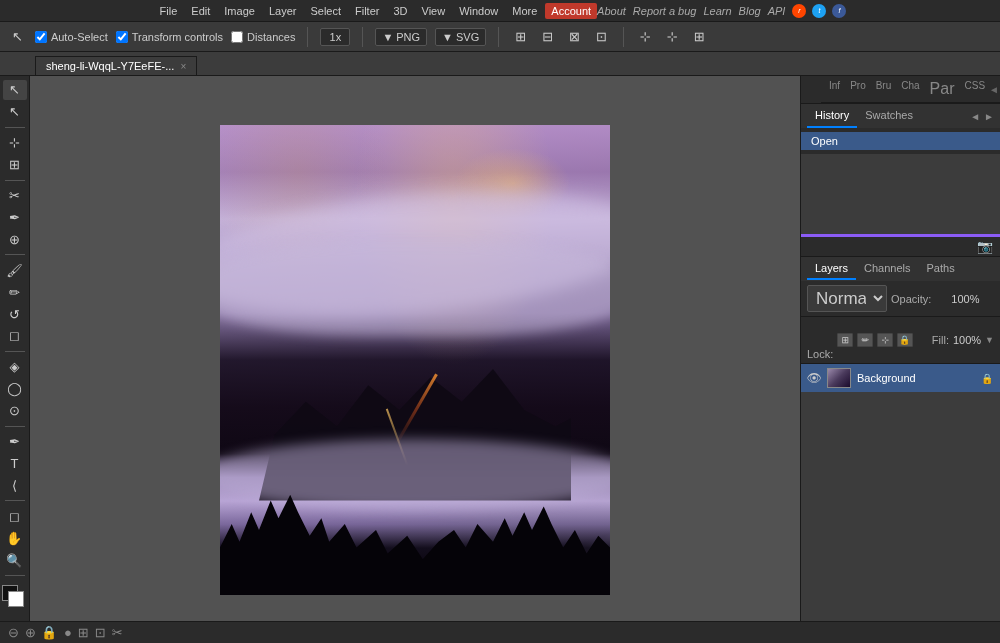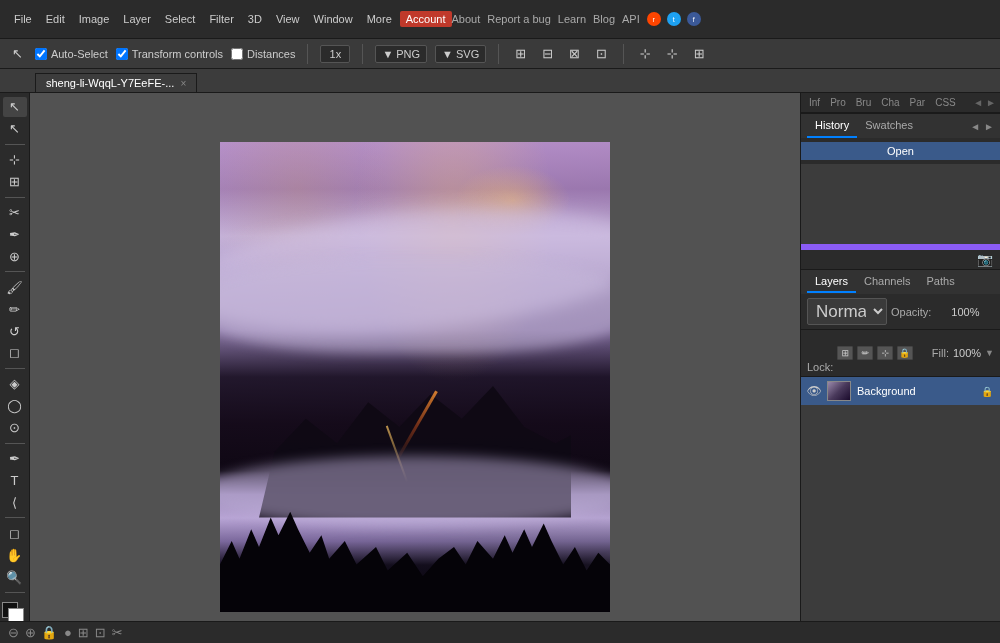--- a/index.html
+++ b/index.html
@@ -1,37 +1,37 @@
 <!DOCTYPE html>
 <html><head>
   <meta charset="utf-8">
   <style>
     * { margin: 0; padding: 0; box-sizing: border-box; }
     body { background: #3c3c3c; font-family: Arial, sans-serif; font-size: 11px; color: #ccc; width: 1000px; height: 643px; overflow: hidden; }
 
     
     .menu-bar {
       background: #2b2b2b;
-      height: 39px;
-      display: flex;
-      align-items: center;
-      justify-content: flex-start;
+      height: 22px;
+      display: flex;
+      align-items: center;
+      justify-content: center;
       padding: 0 8px;
       border-bottom: 1px solid #1a1a1a;
     }
     .menu-bar-left { display: flex; align-items: center; gap: 2px; }
     .menu-item {
       padding: 2px 6px;
       cursor: pointer;
       color: #ccc;
       font-size: 11px;
       border-radius: 2px;
     }
     .menu-item.active { background: #c0392b; color: white; }
-    .menu-bar-right { display: flex; align-items: center; gap: 7px; font-size: 11px; color: #aaa; }
+    .menu-bar-right { display: flex; align-items: center; gap: 7px; font-size: 11px; color: #aaa; font-style: italic; }
     .menu-bar-right span { cursor: pointer; }
     .social-icons { display: flex; gap: 6px; }
     .social-icon { width: 14px; height: 14px; border-radius: 50%; background: #666; display: inline-flex; align-items: center; justify-content: center; font-size: 8px; cursor: pointer; }
 
     
     .options-bar {
       background: #3a3a3a;
       height: 30px;
       display: flex;
       align-items: center;
@@ -254,22 +254,21 @@
     .right-panel {
       width: 200px;
       background: #2b2b2b;
       border-left: 1px solid #1a1a1a;
       display: flex;
       flex-direction: column;
     }
 
     
     .panel-section {
-      border-bottom: 6px solid #8b5cf6;
-      text-align: center;
+      border-bottom: 3px solid #8b5cf6;
     }
     .panel-tab-bar {
       background: #323232;
       display: flex;
       align-items: center;
       justify-content: space-between;
       padding: 0 6px;
     }
     .panel-tabs { display: flex; }
     .panel-tab {
@@ -530,27 +529,27 @@
       <div class="road-light-1"></div>
       <div class="road-light-2"></div>
       <div class="bottom-fog"></div>
       <div class="bottom-trees"></div>
     </div>
   </div>
 
   <div class="right-panel">
 
     <div style="background:#2b2b2b;display:flex;flex-direction:column;border-bottom:1px solid #1a1a1a;">
-      <div style="display:flex;align-items:center;justify-content:space-between;padding:2px 4px;border-bottom:1px solid #1a1a1a;">
+      <div style="display:flex;align-items:center;justify-content:space-between;padding:2px 4px;border-bottom:1px solid #1a1a1a;margin-left:20px;">
         <div style="display:flex;gap:2px;">
           <span style="padding:2px 4px;font-size:10px;color:#888;cursor:pointer;">Inf</span>
           <span style="padding:2px 4px;font-size:10px;color:#888;cursor:pointer;">Pro</span>
           <span style="padding:2px 4px;font-size:10px;color:#888;cursor:pointer;">Bru</span>
           <span style="padding:2px 4px;font-size:10px;color:#888;cursor:pointer;">Cha</span>
-          <span style="padding:2px 4px;font-size:10px;color:#888;cursor:pointer;">Par</span>
+          <span style="padding:2px 4px;font-size:16px;color:#888;cursor:pointer;">Par</span>
           <span style="padding:2px 4px;font-size:10px;color:#888;cursor:pointer;">CSS</span>
         </div>
         <div style="display:flex;gap:3px;color:#666;font-size:10px;">
           <span>◄</span>
           <span>►</span>
         </div>
       </div>
     </div>
 
     <div class="panel-section">

